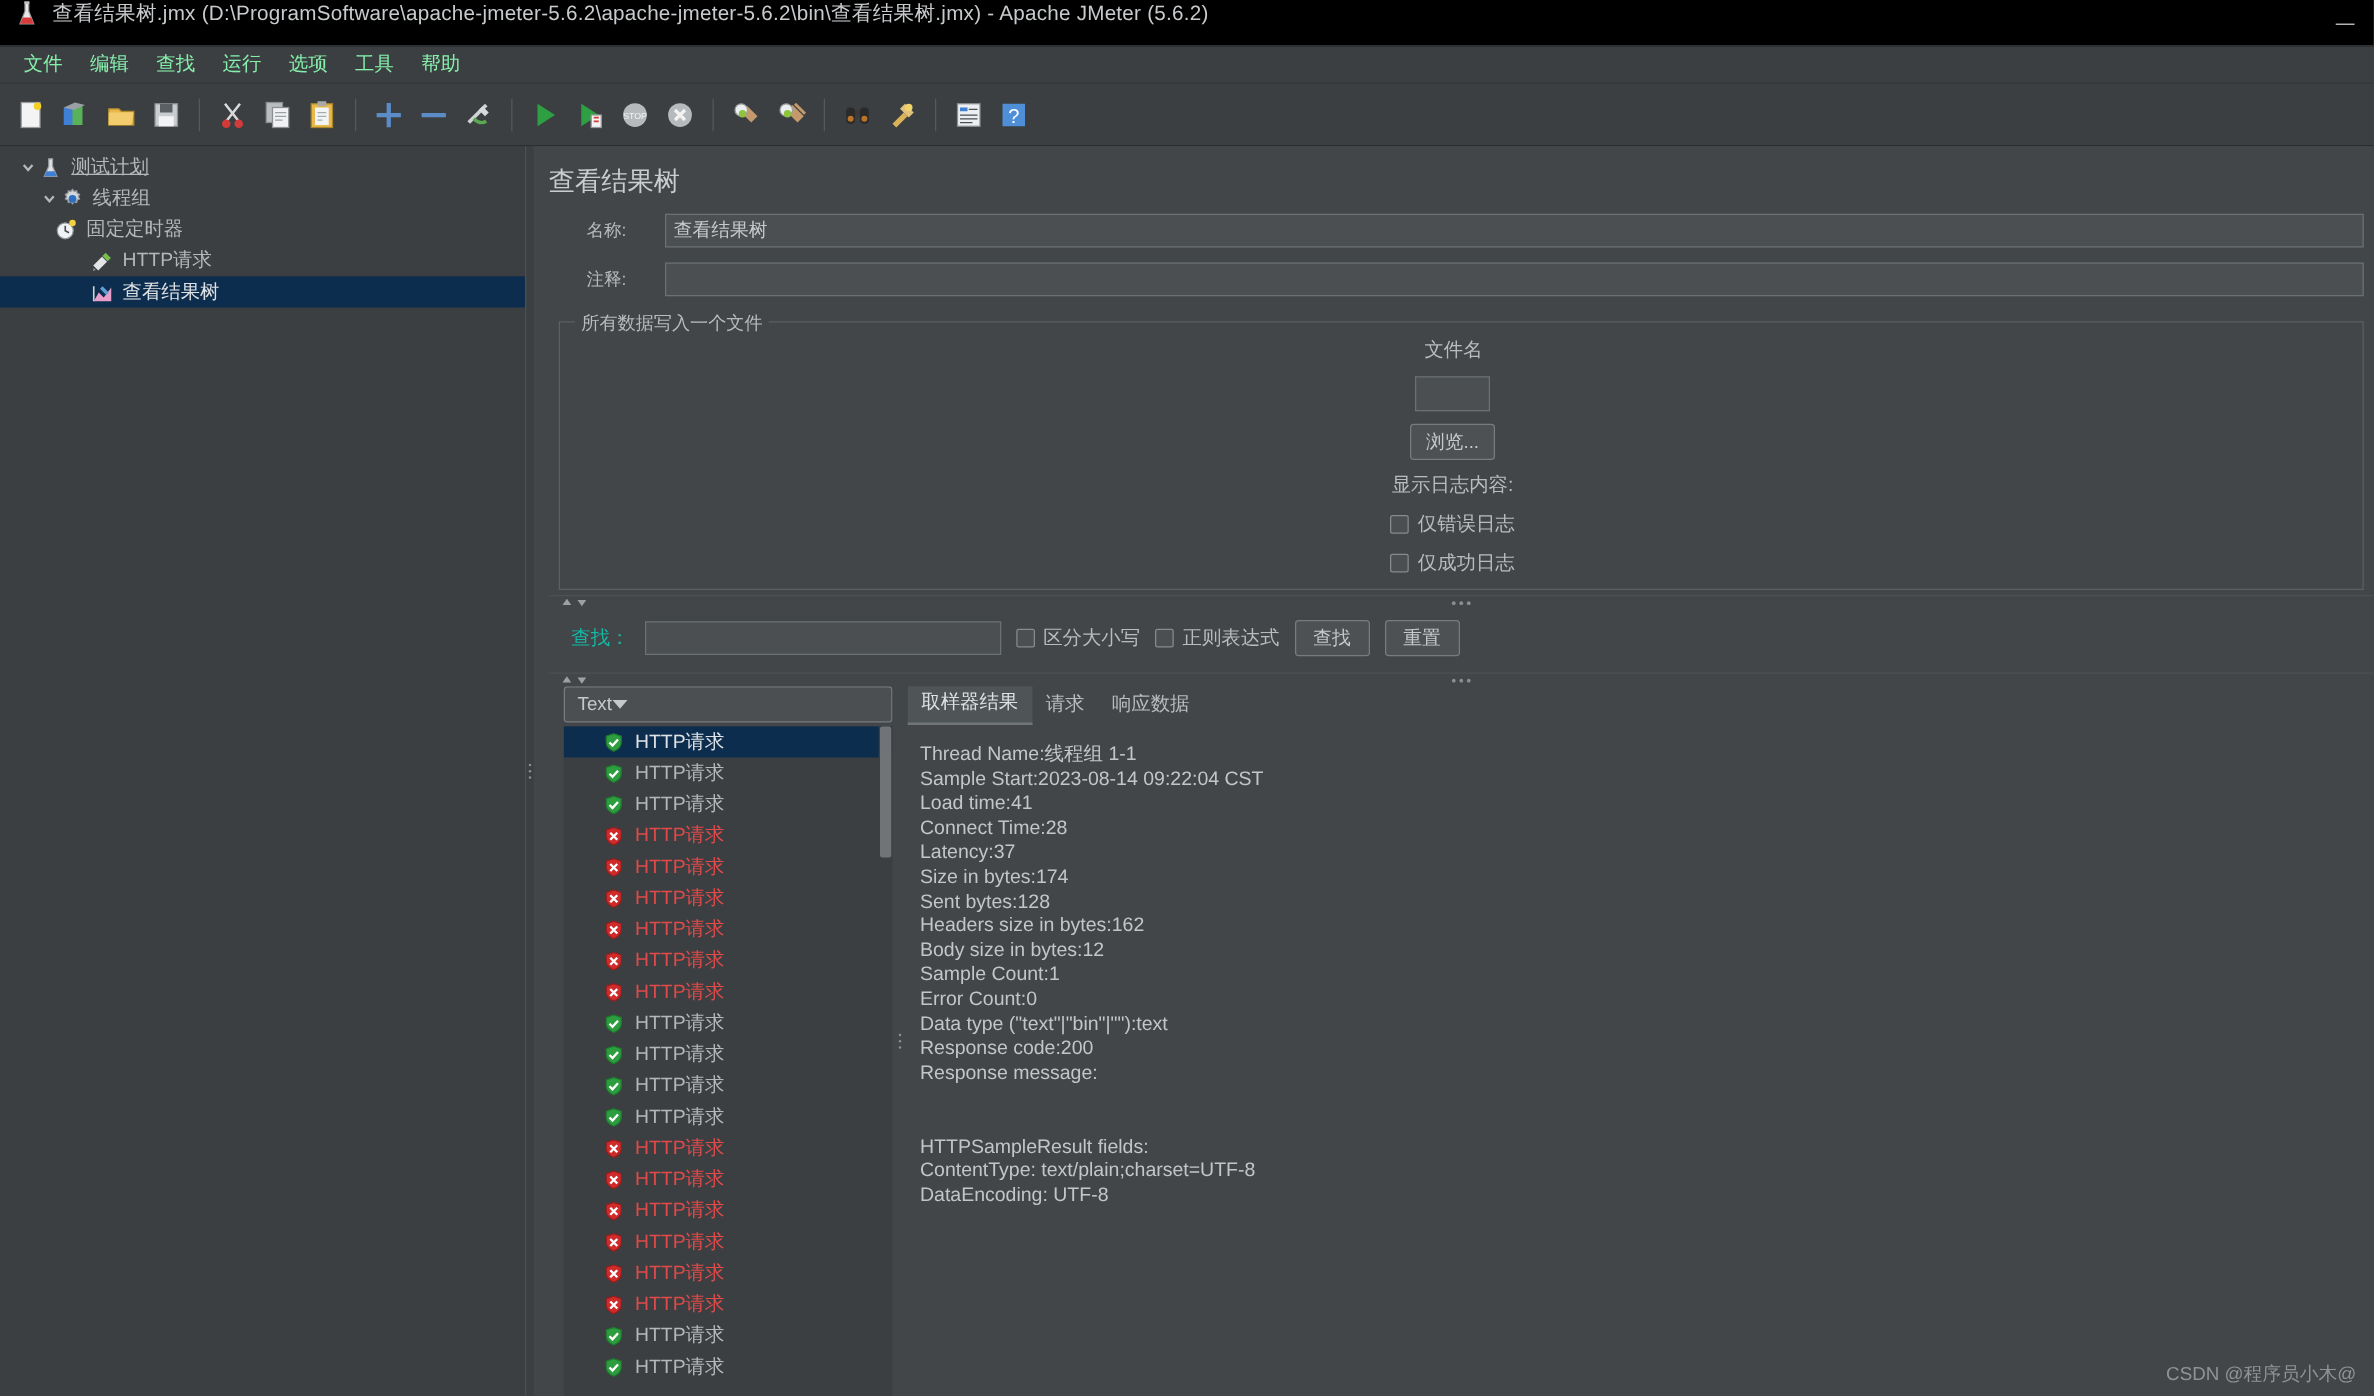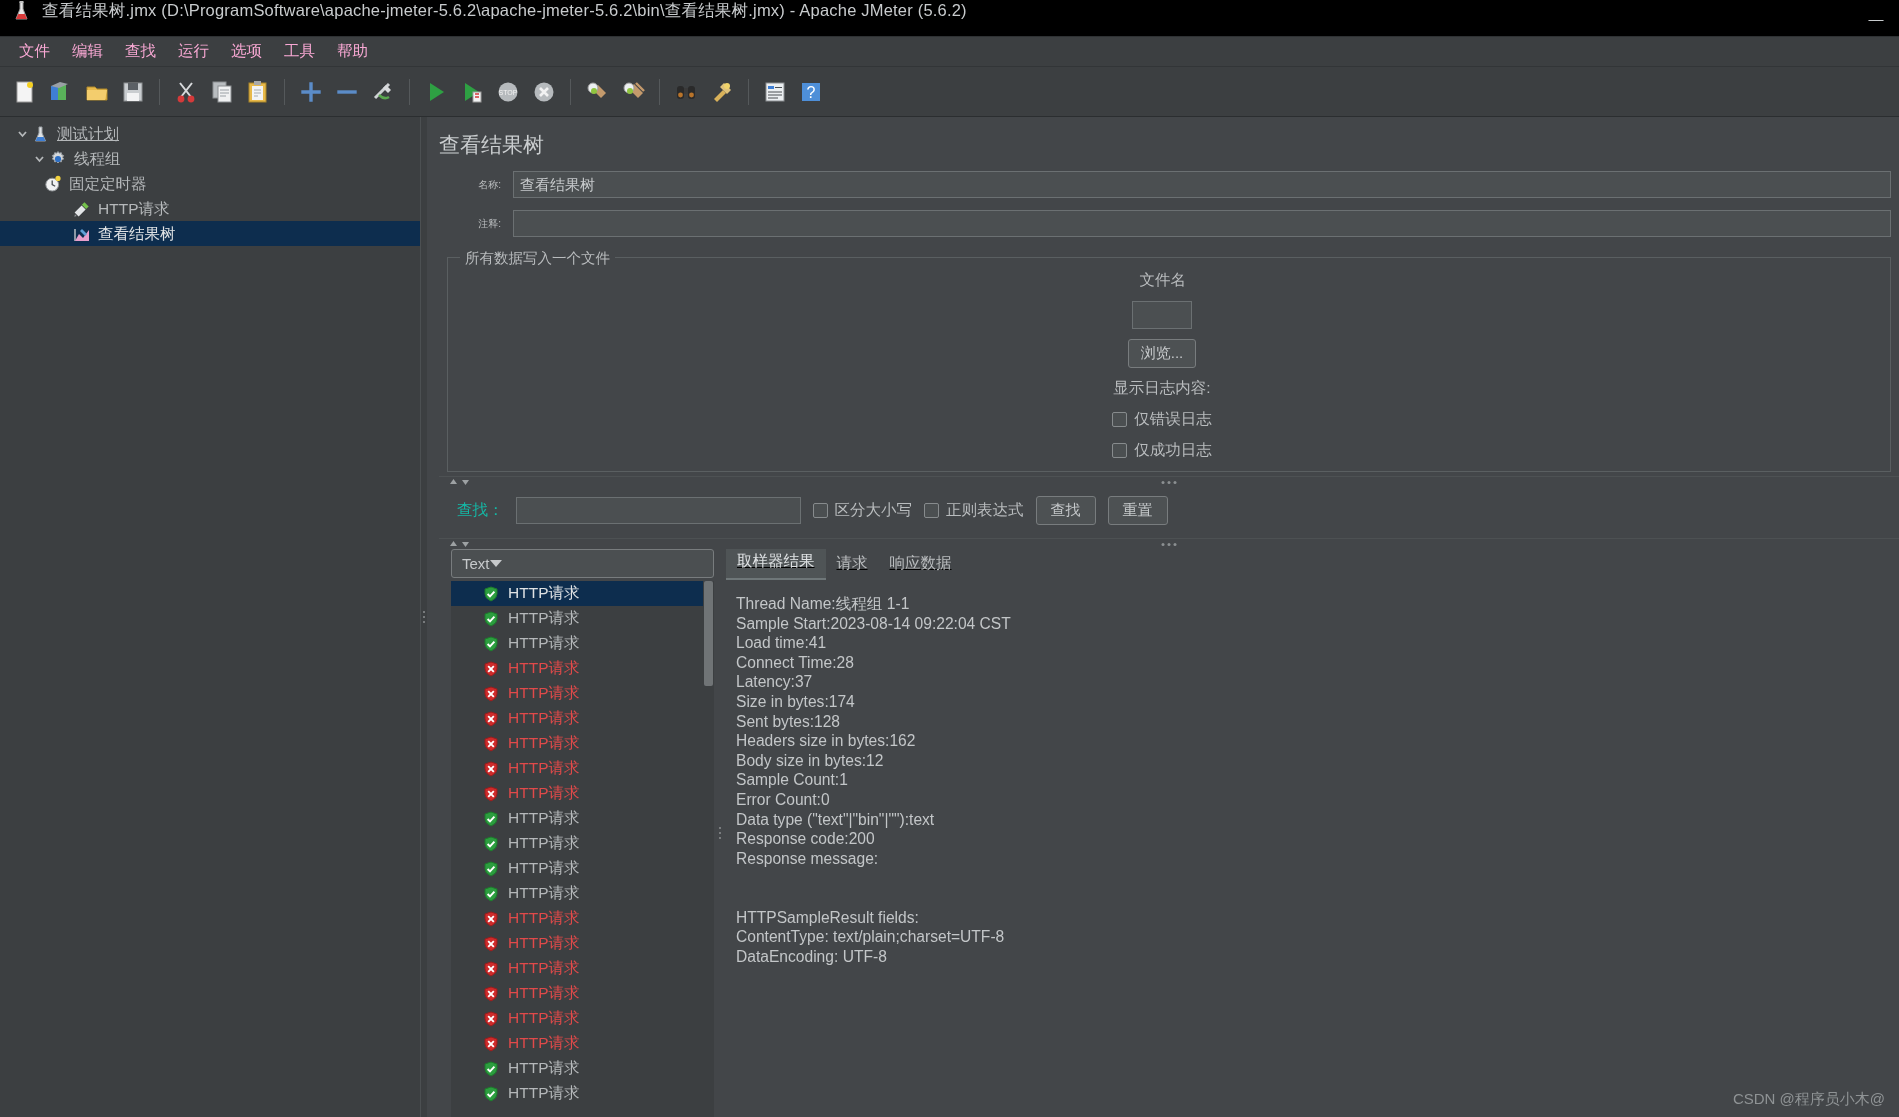--- a/index.html
+++ b/index.html
@@ -42,21 +42,21 @@
 
   
   .menubar {
     height: 30px; min-height: 30px;
     background: #3c3f41;
     display: flex; align-items: center;
     padding-left: 8px;
     border-bottom: 1px solid #323537;
   }
   .menu-item {
-    color: #f9a8d4; font-size: 15.5px;
+    color: #86efac; font-size: 15.5px;
     padding: 12px 11px;
     cursor: default;
   }
 
   
   .toolbar {
     height: 50px; min-height: 50px;
     background: #3c3f41;
     display: flex; align-items: center;
     padding-left: 8px;
@@ -110,21 +110,21 @@
     flex: 1; background: #434649;
     display: flex; flex-direction: column;
     min-width: 0; overflow: hidden;
     padding: 0 0 0 12px;
   }
   .panel-title {
     color: #cacdcf; font-size: 21px;
     padding: 14px 0 12px 0;
   }
   .form-row { display: flex; align-items: center; margin-bottom: 12px; padding-right: 8px; }
-  .form-label { color: #b9bcbe; font-size: 10px; width: 62px; text-align: right; margin-right: 12px; flex: 0 0 auto; }
+  .form-label { color: #b9bcbe; font-size: 14px; width: 62px; text-align: right; margin-right: 31px; flex: 0 0 auto; }
   .text-field {
     flex: 1; height: 27px;
     background: #4b4f51; border: 1px solid #6b7072;
     color: #c7cacc; font-size: 15px;
     padding: 0 6px; line-height: 25px;
     white-space: nowrap; overflow: hidden;
   }
 
   
   .groupbox {
@@ -214,21 +214,21 @@
     background: #707476; border-radius: 2px;
   }
 
   .vsplit {
     width: 12px; background: #434649;
     display: flex; flex-direction: column; align-items: center;
     justify-content: center; gap: 0; position: relative;
   }
   .detail-col { flex: 1; display: flex; flex-direction: column; min-width: 0; }
 
-  .tabs { display: flex; align-items: flex-end; height: 31px; text-decoration: underline; }
+  .tabs { display: flex; align-items: flex-end; height: 31px; }
   .tab {
     padding: 5px 11px 6px 11px; font-size: 15.5px;
     color: #b9bcbe; white-space: nowrap;
   }
   .tab.active { background: #4f5456; color: #dfe2e4; border-bottom: 2px solid #6f7779; }
   .detail-body {
     flex: 1; background: #434649;
     padding: 14px 0 0 10px;
     color: #c3c6c8; font-size: 15.6px; line-height: 19.6px;
     white-space: pre-wrap; overflow: hidden;

